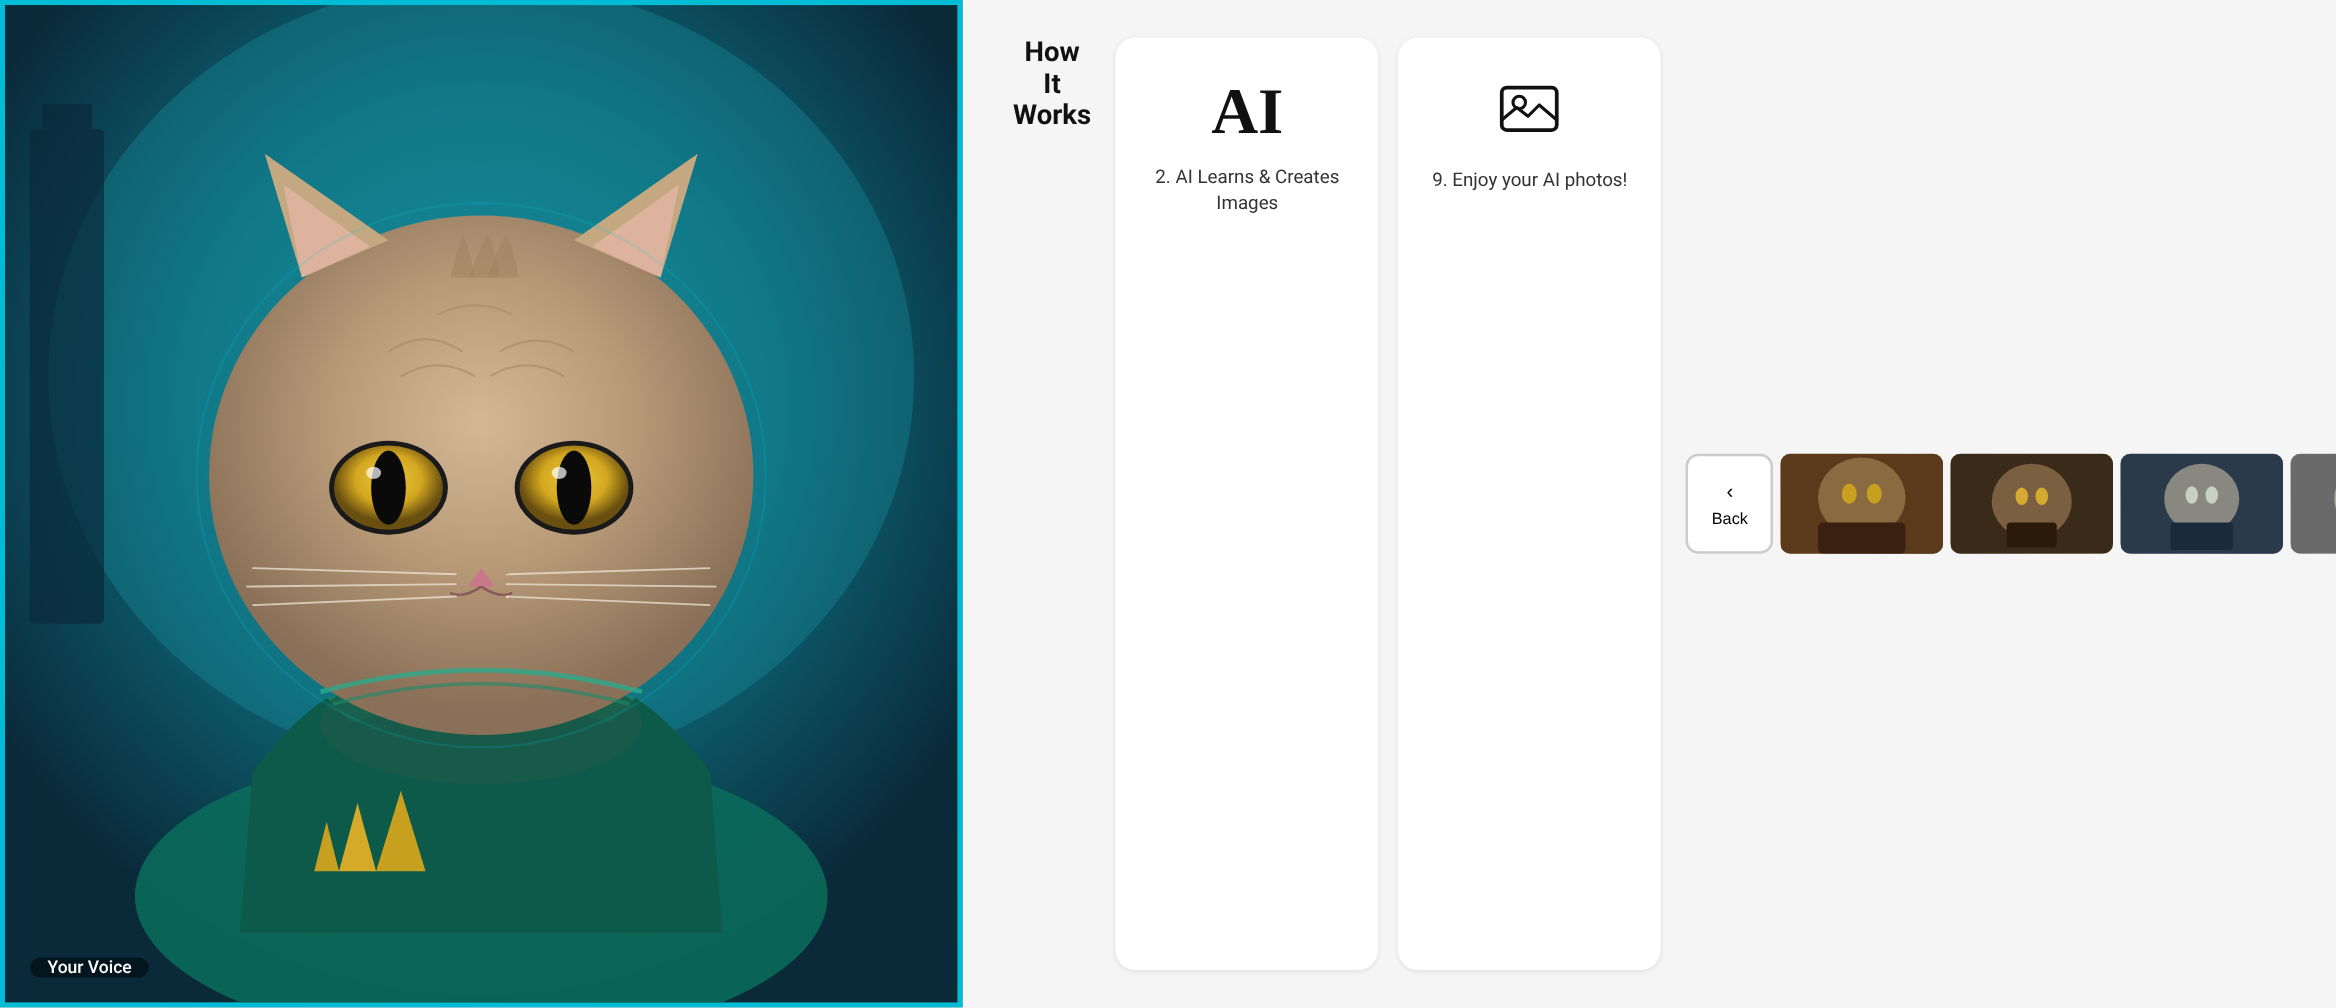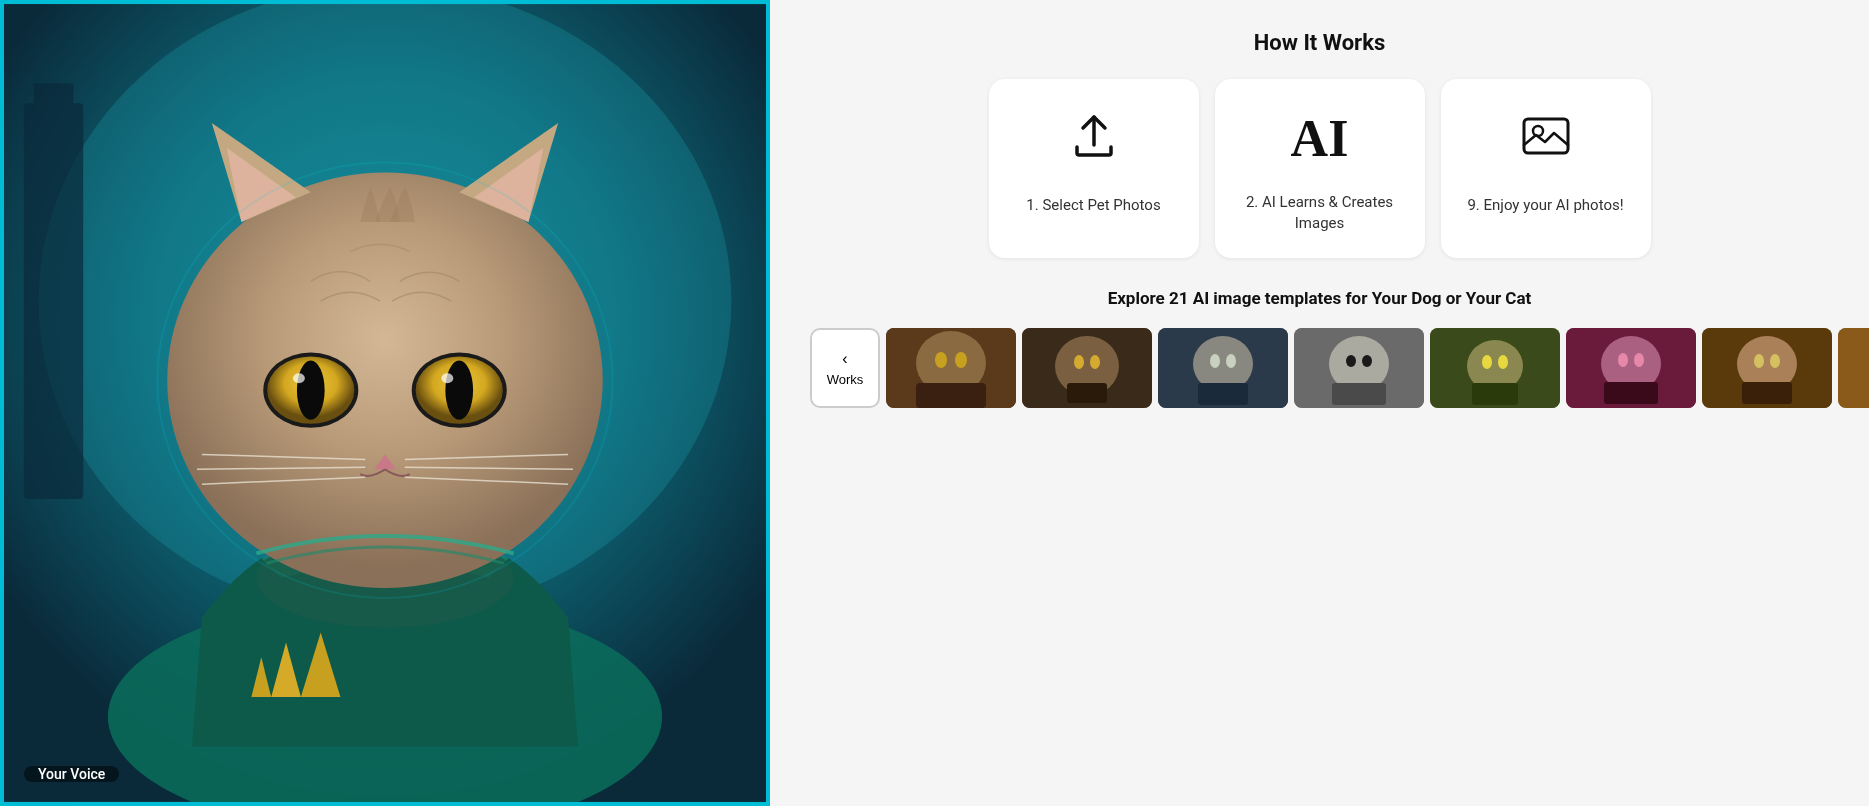--- a/index.html
+++ b/index.html
@@ -45,21 +45,21 @@
       font-size: 14px;
       font-weight: 500;
     }
 
     
     .right-panel {
       flex: 1;
       background: #f5f5f5;
       padding: 30px 40px;
       display: flex;
-      flex-direction: column;
+      flex-direction: row;
       gap: 20px;
       overflow-y: auto;
     }
 
     .how-it-works-title {
       text-align: center;
       font-size: 22px;
       font-weight: 700;
       color: #111;
       margin-bottom: 4px;
@@ -79,21 +79,21 @@
       justify-content: center;
     }
 
     .step-card {
       background: white;
       border-radius: 16px;
       padding: 30px 20px 24px;
       display: flex;
       flex-direction: column;
       align-items: center;
-      gap: 24px;
+      gap: 12px;
       width: 210px;
       box-shadow: 0 1px 4px rgba(0,0,0,0.08);
     }
 
     .step-icon {
       font-size: 48px;
       line-height: 1;
       color: #111;
     }
 
@@ -274,31 +274,20 @@
 
 <div class="right-panel">
 
   <div>
     <h2 class="how-it-works-title">How It Works</h2>
   </div>
 
 
   <div class="steps-container">
 
-    <div class="step-card">
-      <div class="step-icon">
-        <svg class="upload-icon-svg" viewBox="0 0 54 54" fill="none" xmlns="http://www.w3.org/2000/svg">
-          <path d="M27 8 L27 36" stroke="#111" stroke-width="3.5" stroke-linecap="round"></path>
-          <path d="M16 19 L27 8 L38 19" stroke="#111" stroke-width="3.5" stroke-linecap="round" stroke-linejoin="round"></path>
-          <path d="M10 38 L10 44 Q10 46 12 46 L42 46 Q44 46 44 44 L44 38" stroke="#111" stroke-width="3.5" stroke-linecap="round"></path>
-        </svg>
-      </div>
-      <div class="step-label">1. Select Pet
-Photos</div>
-    </div>
 
     <div class="step-card">
       <div class="step-icon-ai" style="font-size:52px; font-weight:900; color:#111; font-family:serif;">AI</div>
       <div class="step-label">2. AI Learns &amp;
 Creates Images</div>
     </div>
 
     <div class="step-card">
       <div class="step-icon">
         <svg class="image-icon-svg" viewBox="0 0 54 54" fill="none" xmlns="http://www.w3.org/2000/svg">
@@ -306,29 +295,26 @@
           <circle cx="19" cy="22" r="5" stroke="#111" stroke-width="2.5"></circle>
           <path d="M5 36 L17 26 L26 33 L35 24 L49 36" stroke="#111" stroke-width="2.5" stroke-linecap="round" stroke-linejoin="round"></path>
         </svg>
       </div>
       <div class="step-label">9. Enjoy your AI
 photos!</div>
     </div>
 
   </div>
 
-  <div>
-    <h3 class="explore-title">Explore 21 AI image templates for Your Dog or Your Cat</h3>
-  </div>
 
   <div class="thumbnails-row">
 
     <button class="back-button">
       <span class="arrow">‹</span>
-      <span>Works</span>
+      <span>Back</span>
     </button>
 
     <div class="thumbnail-item thumb-1">
       <svg width="130" height="80" viewBox="0 0 130 80">
           <rect width="130" height="80" fill="#5a3a1a"></rect>
       <ellipse cx="65" cy="35" rx="35" ry="32" fill="#8a6a40"></ellipse>
       <ellipse cx="55" cy="32" rx="6" ry="8" fill="#c8a020"></ellipse>
       <ellipse cx="75" cy="32" rx="6" ry="8" fill="#c8a020"></ellipse>
       <rect x="30" y="55" width="70" height="25" fill="#3a2010" rx="4"></rect>
       </svg>

